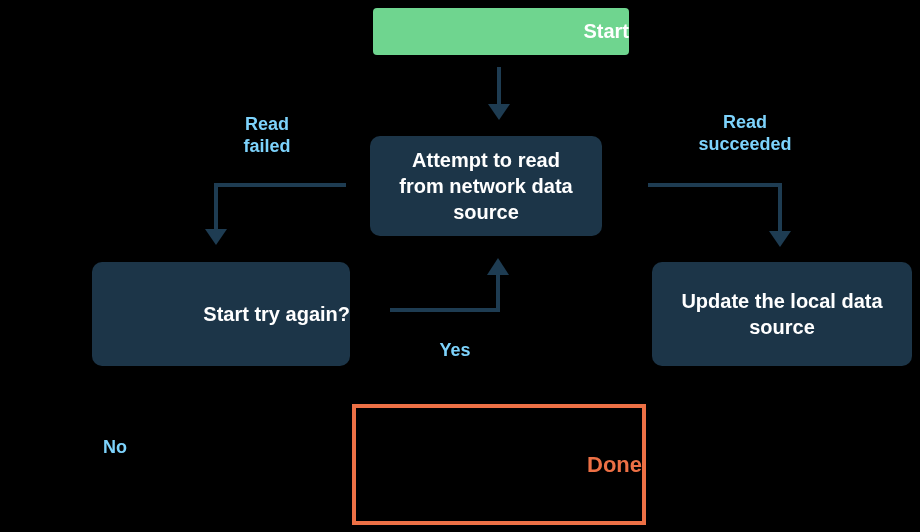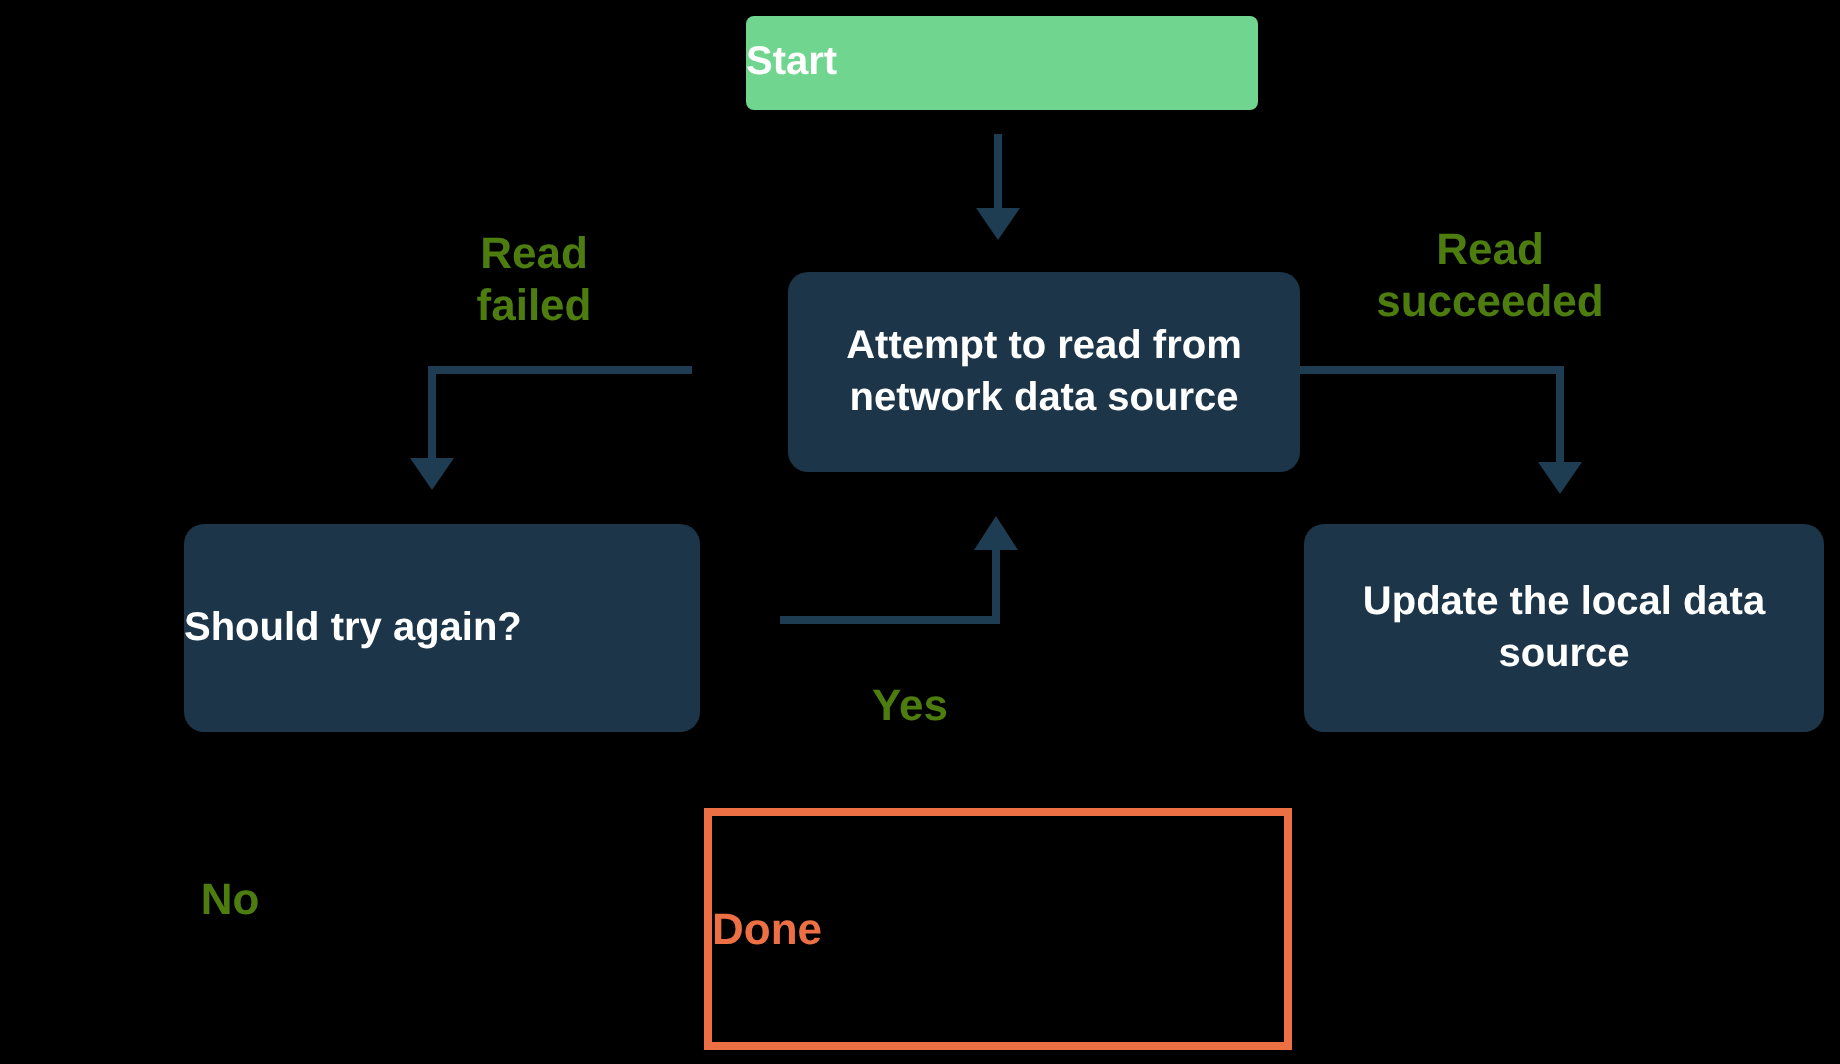--- a/index.html
+++ b/index.html
@@ -13,40 +13,39 @@
   }
   .arrow-layer {
     position: absolute;
     left: 0; top: 0;
     width: 920px; height: 532px;
   }
   .node {
     position: absolute;
     display: flex;
     align-items: center;
-    justify-content: flex-start;
+    justify-content: flex-end;
     text-align: center;
     color: #ffffff;
     font-weight: bold;
     box-sizing: border-box;
   }
   #node-start {
     left: 373px; top: 8px; width: 256px; height: 47px;
     background: #6fd58f;
     border-radius: 4px;
     font-size: 20px;
   }
   #node-attempt {
-    left: 370px; top: 136px; width: 256px; height: 100px;
+    left: 370px; top: 136px; width: 232px; height: 100px;
     background: #1c3548;
     border-radius: 10px;
     font-size: 20px;
     line-height: 1.3;
     padding: 0 20px;
-    margin-left: 24px;
   }
   #node-retry {
     left: 92px; top: 262px; width: 258px; height: 104px;
     background: #1c3548;
     border-radius: 10px;
     font-size: 20px;
   }
   #node-update {
     left: 652px; top: 262px; width: 260px; height: 104px;
     background: #1c3548;
@@ -57,23 +56,23 @@
   }
   #node-done {
     left: 352px; top: 404px; width: 294px; height: 121px;
     background: transparent;
     border: 4px solid #ed7045;
     color: #ed7045;
     font-size: 22px;
   }
   .edge-label {
     position: absolute;
-    color: #4d7c0f;
+    color: #7dd3fc;
     font-weight: bold;
-    font-size: 22px;
+    font-size: 18px;
     line-height: 1.2;
     text-align: center;
     white-space: pre-line;
   }
   #label-read-failed   { left: 187px; top: 114px; width: 160px; }
   #label-read-succeeded{ left: 665px; top: 112px; width: 160px; }
   #label-yes           { left: 420px; top: 340px; width: 70px;  }
   #label-no            { left: 85px;  top: 437px; width: 60px;  }
 </style>
 </head>
@@ -102,21 +101,21 @@
 
   <div class="node" id="node-start">
     <span>Start</span>
   </div>
 
   <div class="node" id="node-attempt">
     <span>Attempt to read from network data source</span>
   </div>
 
   <div class="node" id="node-retry">
-    <span>Should try again?</span>
+    <span>Start try again?</span>
   </div>
 
   <div class="node" id="node-done">
     <span>Done</span>
   </div>
 
   <div class="node" id="node-update">
     <span>Update the local data source</span>
   </div>
 

